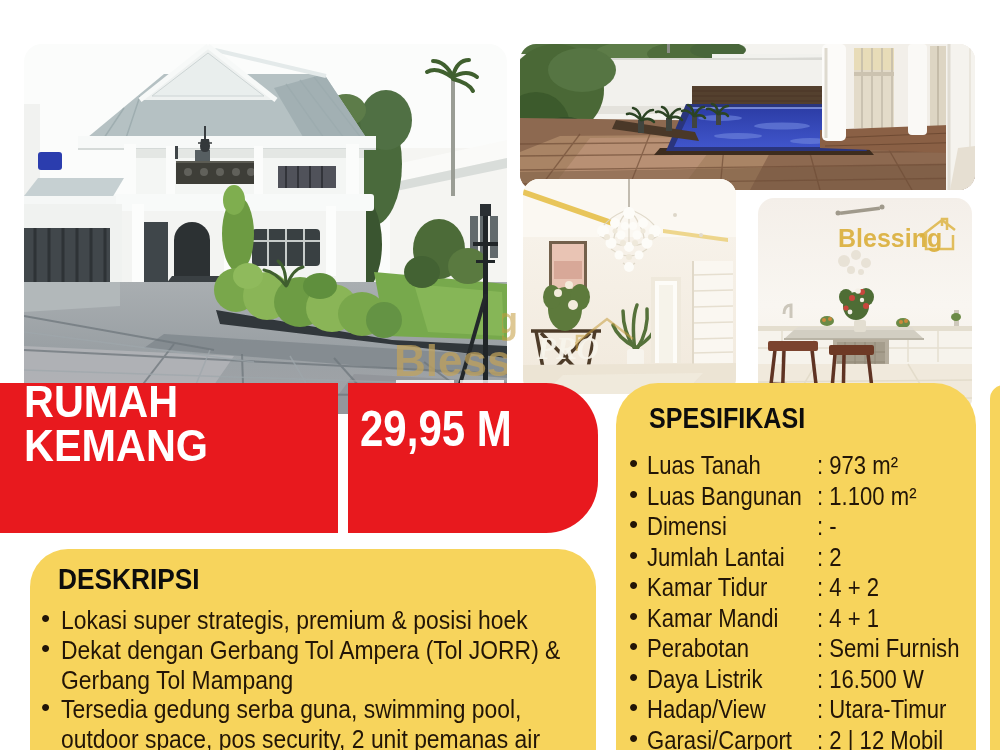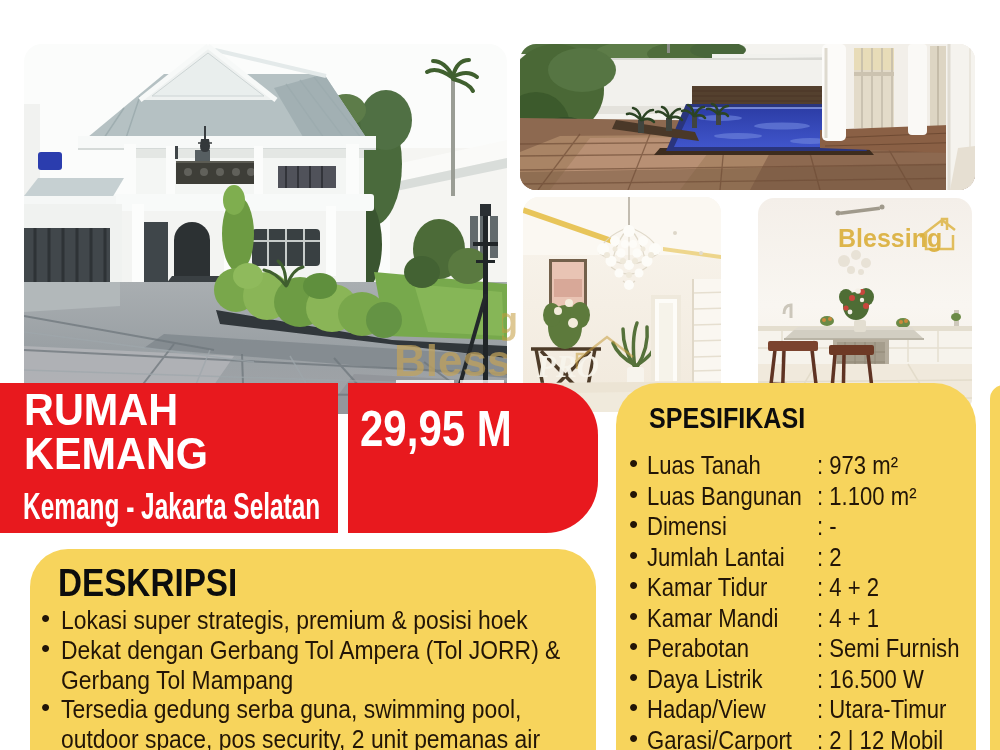--- a/index.html
+++ b/index.html
@@ -296,21 +296,21 @@
 <rect x="302" y="0" width="24" height="97" rx="5" fill="#fcfbf9"></rect>
 <line x1="306" y1="4" x2="306" y2="94" stroke="#dedacf" stroke-width="3"></line>
 <rect x="388" y="0" width="19" height="91" rx="4" fill="#faf9f6"></rect>
 <rect x="426" y="0" width="29" height="146" fill="#f5f3ee"></rect>
 <line x1="429" y1="0" x2="429" y2="146" stroke="#e0dcd2" stroke-width="3"></line>
 <line x1="450" y1="0" x2="450" y2="146" stroke="#eae6dd" stroke-width="2"></line>
 <polygon points="438,104 455,102 455,146 430,146" fill="#e6dfd2"></polygon>
 </svg>
 </div>
 
-<div class="ph" style="left:523px;top:153px;width:198px;height:215px;border-radius:16px;">
+<div class="ph" style="left:523px;top:135px;width:213px;height:215px;border-radius:16px;">
 <svg width="213" height="215" viewBox="0 0 213 215">
 <defs>
 <linearGradient id="wall" x1="0" y1="0" x2="0" y2="1">
 <stop offset="0" stop-color="#f9f5ee"></stop>
           <stop offset="1" stop-color="#f1e9dc"></stop>
 </linearGradient>
 </defs>
 <rect width="213" height="215" fill="url(#wall)"></rect>
 <rect x="0" y="0" width="213" height="58" fill="#fbf8f2"></rect>
 <polygon points="0,16 92,48 92,42 0,10" fill="#e8c55a"></polygon>
@@ -526,31 +526,30 @@
 </div>
 
 <div style="position:absolute;left:502px;top:306px;width:20px;height:46px;overflow:hidden;">
     <span style="font-size:36px;font-weight:bold;color:rgba(195,155,60,0.55);position:absolute;left:-6px;top:-6px;">g</span>
   </div>
 
 <div style="position:absolute;left:0;top:383px;width:338px;height:150px;background:#e8191e;"></div>
 <div style="position:absolute;left:348px;top:383px;width:250px;height:150px;background:#e8191e;border-radius:0 52px 52px 0;"></div>
 
 <div style="position:absolute;left:24px;top:380px;color:#fff;">
-  <div style="font-size:45px;font-weight:bold;line-height:44px;margin-top:8px;"><span class="cond" style="transform:scaleX(0.92);">RUMAH</span><br><span class="cond" style="transform:scaleX(0.92);">KEMANG</span></div>
-  <div style="font-size:37px;font-weight:bold;margin-top:10px;margin-left:-1px;"><span class="cond" style="transform:scaleX(0.66);">Kemang - Jakarta Selatan</span></div>
+  <div style="font-size:45px;font-weight:bold;line-height:44px;margin-top:0;"><span class="cond" style="transform:scaleX(0.92);">RUMAH</span><br><span class="cond" style="transform:scaleX(0.92);">KEMANG</span></div>
 </div>
 
 <div style="position:absolute;left:360px;top:400px;color:#fff;font-size:50px;font-weight:bold;"><span class="cond" style="transform:scaleX(0.84);">29,95 M</span></div>
 
 <div style="position:absolute;left:30px;top:549px;width:566px;height:201px;background:#f7d45c;border-radius:38px 38px 0 0;"></div>
 <div style="position:absolute;left:616px;top:383px;width:360px;height:367px;background:#f7d45c;border-radius:42px 42px 0 0;"></div>
 <div style="position:absolute;left:990px;top:385px;width:30px;height:365px;background:#f7d45c;border-radius:14px 0 0 0;"></div>
 
-<div style="position:absolute;left:58px;top:562px;color:#0d0d0d;font-size:38px;font-weight:bold;"><span class="cond" style="transform:scaleX(0.875);">DESKRIPSI</span></div>
+<div style="position:absolute;left:58px;top:562px;color:#0d0d0d;font-size:30px;font-weight:bold;"><span class="cond" style="transform:scaleX(0.875);">DESKRIPSI</span></div>
 <div style="position:absolute;left:41px;top:606px;width:545px;color:#221507;font-size:26px;line-height:29.8px;">
   <div style="position:relative;padding-left:20px;"><span style="position:absolute;left:0;top:-2px;">•</span><span class="cond" style="transform:scaleX(0.88);">Lokasi super strategis, premium &amp; posisi hoek</span></div>
   <div style="position:relative;padding-left:20px;"><span style="position:absolute;left:0;top:-2px;">•</span><span class="cond" style="transform:scaleX(0.88);">Dekat dengan Gerbang Tol Ampera (Tol JORR) &amp;</span><br><span class="cond" style="transform:scaleX(0.88);">Gerbang Tol Mampang</span></div>
   <div style="position:relative;padding-left:20px;"><span style="position:absolute;left:0;top:-2px;">•</span><span class="cond" style="transform:scaleX(0.88);">Tersedia gedung serba guna, swimming pool,</span><br><span class="cond" style="transform:scaleX(0.88);">outdoor space, pos security, 2 unit pemanas air</span></div>
 </div>
 
 <div style="position:absolute;left:649px;top:402px;color:#0d0d0d;font-size:29px;font-weight:bold;"><span class="cond" style="transform:scaleX(0.865);">SPESIFIKASI</span></div>
 <div style="position:absolute;left:616px;top:450px;width:360px;color:#221507;font-size:26px;">
   <div style="position:relative;height:30.5px;">
       <span style="position:absolute;left:13px;top:-2px;">•</span>

